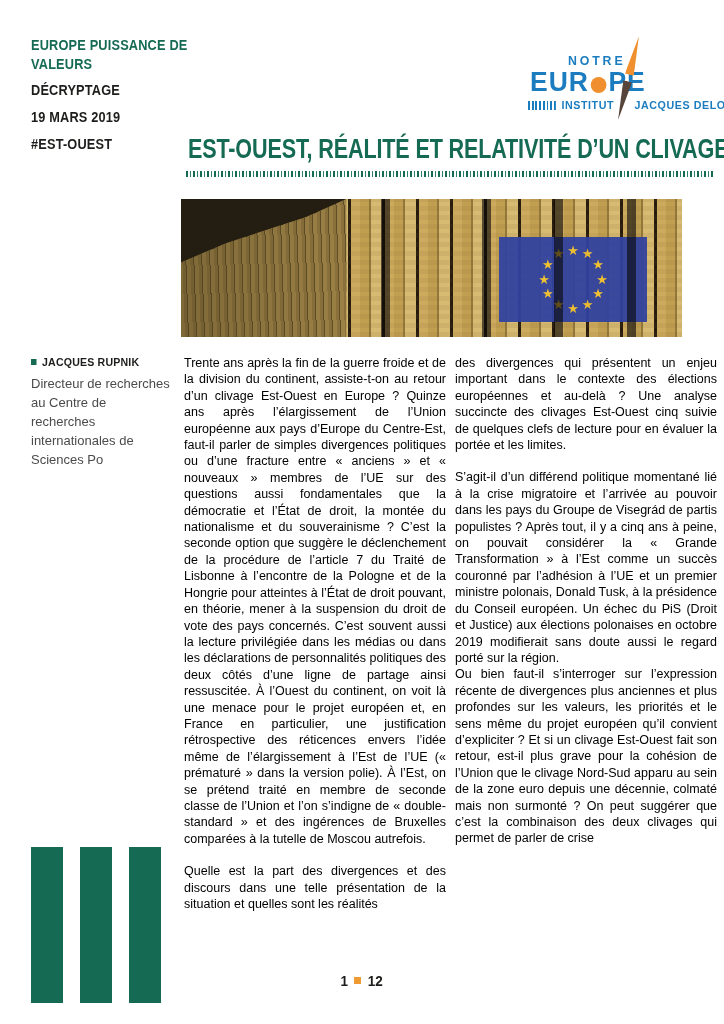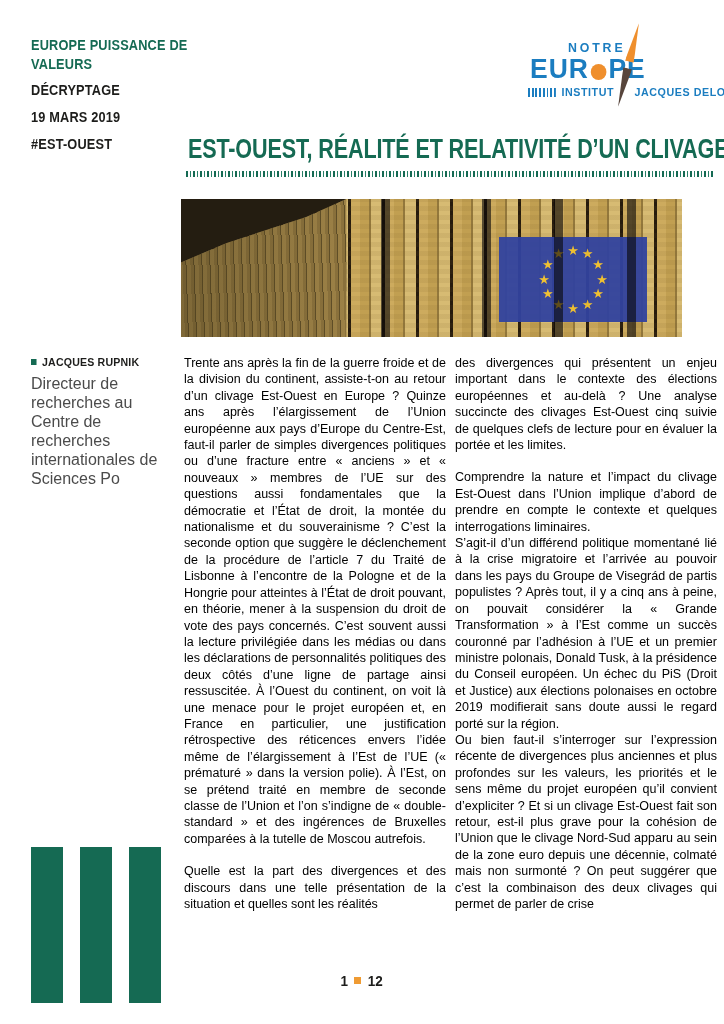--- a/index.html
+++ b/index.html
@@ -11,21 +11,21 @@
   .kicker{position:absolute;left:31px;top:36px;width:160px;}
   .kicker .line{
     font-weight:700;font-size:14.5px;line-height:19px;letter-spacing:.2px;
     transform:scaleX(.88);transform-origin:left center;white-space:nowrap;
   }
   .kicker .green{color:#156a53;}
   .kicker .black{color:#1d1d1b;}
   .kicker .gap-sm{margin-top:7px;}
   .kicker .gap-md{margin-top:8px;}
   
-  .logo{position:absolute;left:528px;top:28px;width:186px;height:82px;}
+  .logo{position:absolute;left:528px;top:41px;width:186px;height:82px;}
   .logo-notre{
     position:absolute;left:40px;top:12px;font-weight:700;font-size:13px;color:#1b7dc0;
     letter-spacing:3px;transform:scaleX(.95);transform-origin:left;
   }
   .logo-europe{
     position:absolute;left:2px;top:26px;font-weight:700;font-size:27px;color:#1b7dc0;
     letter-spacing:1px;transform:scaleX(.98);transform-origin:left;display:flex;align-items:center;
   }
   .logo-dot{
     display:inline-block;width:16px;height:16px;border-radius:50%;background:#ef8f2d;
@@ -97,21 +97,21 @@
     position:absolute;color:#f2c230;font-size:13px;line-height:13px;width:13px;height:13px;
     text-align:center;font-family:"DejaVu Sans",sans-serif;
   }
   
   .author{position:absolute;left:31px;top:356px;width:142px;}
   .author-name{
     display:flex;align-items:center;gap:6px;font-weight:700;font-size:11.5px;color:#1d1d1b;
     letter-spacing:.2px;white-space:nowrap;transform:scaleX(.92);transform-origin:left;
   }
   .author-bullet{width:6px;height:6px;background:#156a53;flex:0 0 auto;}
-  .author-role{margin-top:6px;font-size:16px;line-height:19px;color:#4b4b4b;}
+  .author-role{margin-top:6px;font-size:13px;line-height:19px;color:#4b4b4b;}
   
   .col{position:absolute;top:355px;width:262px;font-size:12.5px;line-height:16.4px;
     text-align:justify;color:#000000;}
   .col1{left:184px;} .col2{left:455px;}
   .col p{margin:0;}
   .col p.space-after{margin-bottom:16px;}
   
   .green-bars{position:absolute;left:31px;top:847px;width:131px;height:156px;display:flex;}
   .green-bars .bar{width:32px;height:100%;background:#156a53;}
   .green-bars .bar + .bar{margin-left:17px;}
@@ -188,21 +188,20 @@
     </div>
     <div class="author-role">Directeur de recherches au Centre de recherches internationales de Sciences Po</div>
   </div>
 
   <div class="col col1">
     <p class="space-after">Trente ans après la fin de la guerre froide et de la division du continent, assiste-t-on au retour d’un clivage Est-Ouest en Europe ? Quinze ans après l’élargissement de l’Union européenne aux pays d’Europe du Centre-Est, faut-il parler de simples divergences politiques ou d’une fracture entre « anciens » et « nouveaux » membres de l’UE sur des questions aussi fondamentales que la démocratie et l’État de droit, la montée du nationalisme et du souverainisme ? C’est la seconde option que suggère le déclenchement de la procédure de l’article 7 du Traité de Lisbonne à l’encontre de la Pologne et de la Hongrie pour atteintes à l’État de droit pouvant, en théorie, mener à la suspension du droit de vote des pays concernés. C’est souvent aussi la lecture privilégiée dans les médias ou dans les déclarations de personnalités politiques des deux côtés d’une ligne de partage ainsi ressuscitée. À l’Ouest du continent, on voit là une menace pour le projet européen et, en France en particulier, une justification rétrospective des réticences envers l’idée même de l’élargissement à l’Est de l’UE (« prématuré » dans la version polie). À l’Est, on se prétend traité en membre de seconde classe de l’Union et l’on s’indigne de « double-standard » et des ingérences de Bruxelles comparées à la tutelle de Moscou autrefois.</p>
     <p>Quelle est la part des divergences et des discours dans une telle présentation de la situation et quelles sont les réalités</p>
   </div>
   <div class="col col2">
     <p class="space-after">des divergences qui présentent un enjeu important dans le contexte des élections européennes et au-delà ? Une analyse succincte des clivages Est-Ouest cinq suivie de quelques clefs de lecture pour en évaluer la portée et les limites.</p>
-    <p>Comprendre la nature et l’impact du clivage Est-Ouest dans l’Union implique d’abord de prendre en compte le contexte et quelques interrogations liminaires.</p>
     <p>S’agit-il d’un différend politique momentané lié à la crise migratoire et l’arrivée au pouvoir dans les pays du Groupe de Visegrád de partis populistes ? Après tout, il y a cinq ans à peine, on pouvait considérer la « Grande Transformation » à l’Est comme un succès couronné par l’adhésion à l’UE et un premier ministre polonais, Donald Tusk, à la présidence du Conseil européen. Un échec du PiS (Droit et Justice) aux élections polonaises en octobre 2019 modifierait sans doute aussi le regard porté sur la région.</p>
     <p>Ou bien faut-il s’interroger sur l’expression récente de divergences plus anciennes et plus profondes sur les valeurs, les priorités et le sens même du projet européen qu’il convient d’expliciter ? Et si un clivage Est-Ouest fait son retour, est-il plus grave pour la cohésion de l’Union que le clivage Nord-Sud apparu au sein de la zone euro depuis une décennie, colmaté mais non surmonté ? On peut suggérer que c’est la combinaison des deux clivages qui permet de parler de crise</p>
   </div>
 
   <div class="green-bars">
     <div class="bar"></div>
     <div class="bar"></div>
     <div class="bar"></div>
   </div>
   <div class="page-num">

